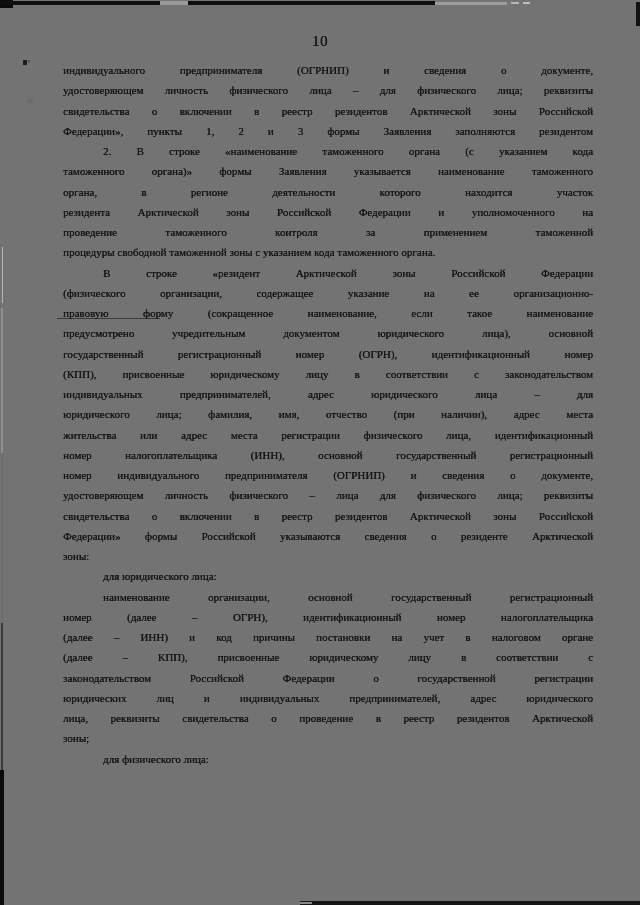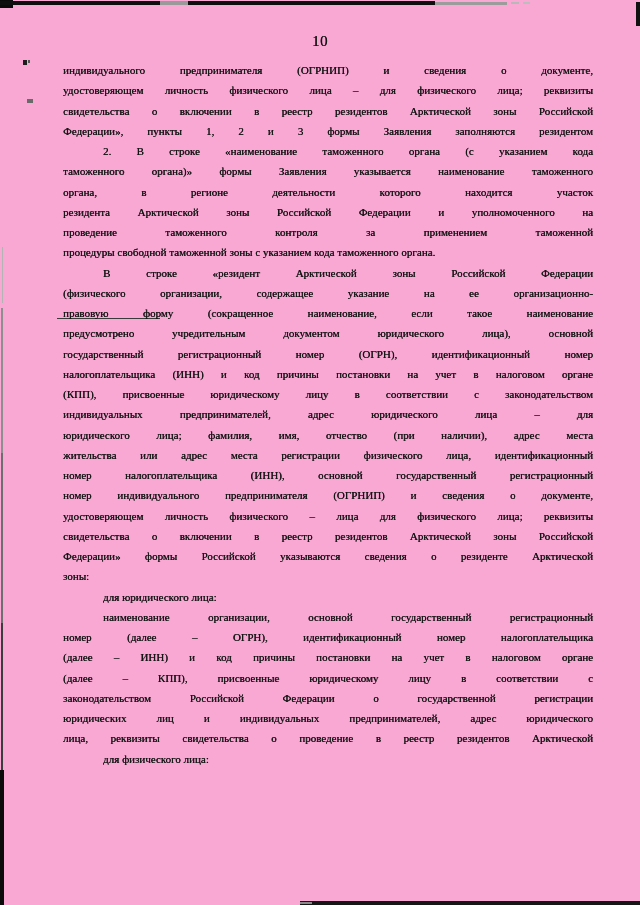--- a/index.html
+++ b/index.html
@@ -4,21 +4,21 @@
 <style>
   html, body {
     margin: 0;
     padding: 0;
     background: #ffffff;
   }
   .page {
     position: relative;
     width: 640px;
     height: 905px;
-    background: #f9a8d4;
+    background: #737373;
     overflow: hidden;
     font-family: "Liberation Serif", "DejaVu Serif", serif;
     color: #161616;
   }
   .page-number {
     position: absolute;
     top: 33px;
     left: 0;
     width: 100%;
     text-align: center;
@@ -106,21 +106,20 @@
         <div class="line">резидента Арктической зоны Российской Федерации и уполномоченного на</div>
         <div class="line">проведение таможенного контроля за применением таможенной</div>
         <div class="line final">процедуры свободной таможенной зоны с указанием кода таможенного органа.</div>
       </div>
       <div class="paragraph">
         <div class="line first-indent">В строке «резидент Арктической зоны Российской Федерации</div>
         <div class="line">(физического организации, содержащее указание на ее организационно-</div>
         <div class="line">правовую форму (сокращенное наименование, если такое наименование</div>
         <div class="line">предусмотрено учредительным документом юридического лица), основной</div>
         <div class="line">государственный регистрационный номер (ОГРН), идентификационный номер</div>
-        <div class="line">налогоплательщика (ИНН) и код причины постановки на учет в налоговом органе</div>
         <div class="line">(КПП), присвоенные юридическому лицу в соответствии с законодательством</div>
         <div class="line">индивидуальных предпринимателей, адрес юридического лица – для</div>
         <div class="line">юридического лица; фамилия, имя, отчество (при наличии), адрес места</div>
         <div class="line">жительства или адрес места регистрации физического лица, идентификационный</div>
         <div class="line">номер налогоплательщика (ИНН), основной государственный регистрационный</div>
         <div class="line">номер индивидуального предпринимателя (ОГРНИП) и сведения о документе,</div>
         <div class="line">удостоверяющем личность физического –  лица для физического лица; реквизиты</div>
         <div class="line">свидетельства о включении в реестр резидентов Арктической зоны Российской</div>
         <div class="line">Федерации» формы Российской указываются сведения о резиденте Арктической</div>
         <div class="line final">зоны:</div>
@@ -129,19 +128,20 @@
         <div class="line final first-indent">для юридического лица:</div>
       </div>
       <div class="paragraph">
         <div class="line first-indent">наименование организации, основной государственный регистрационный</div>
         <div class="line">номер (далее – ОГРН), идентификационный номер налогоплательщика</div>
         <div class="line">(далее – ИНН) и код причины постановки на учет в налоговом органе</div>
         <div class="line">(далее – КПП), присвоенные юридическому лицу в соответствии с</div>
         <div class="line">законодательством Российской Федерации о государственной регистрации</div>
         <div class="line">юридических лиц и индивидуальных предпринимателей, адрес юридического</div>
         <div class="line">лица, реквизиты свидетельства о проведение в реестр резидентов Арктической</div>
+        <div class="line final">зоны;</div>
       </div>
       <div class="paragraph">
         <div class="line final first-indent">для физического лица:</div>
       </div>
     </div>
 
 </div>
 
 </body></html>

